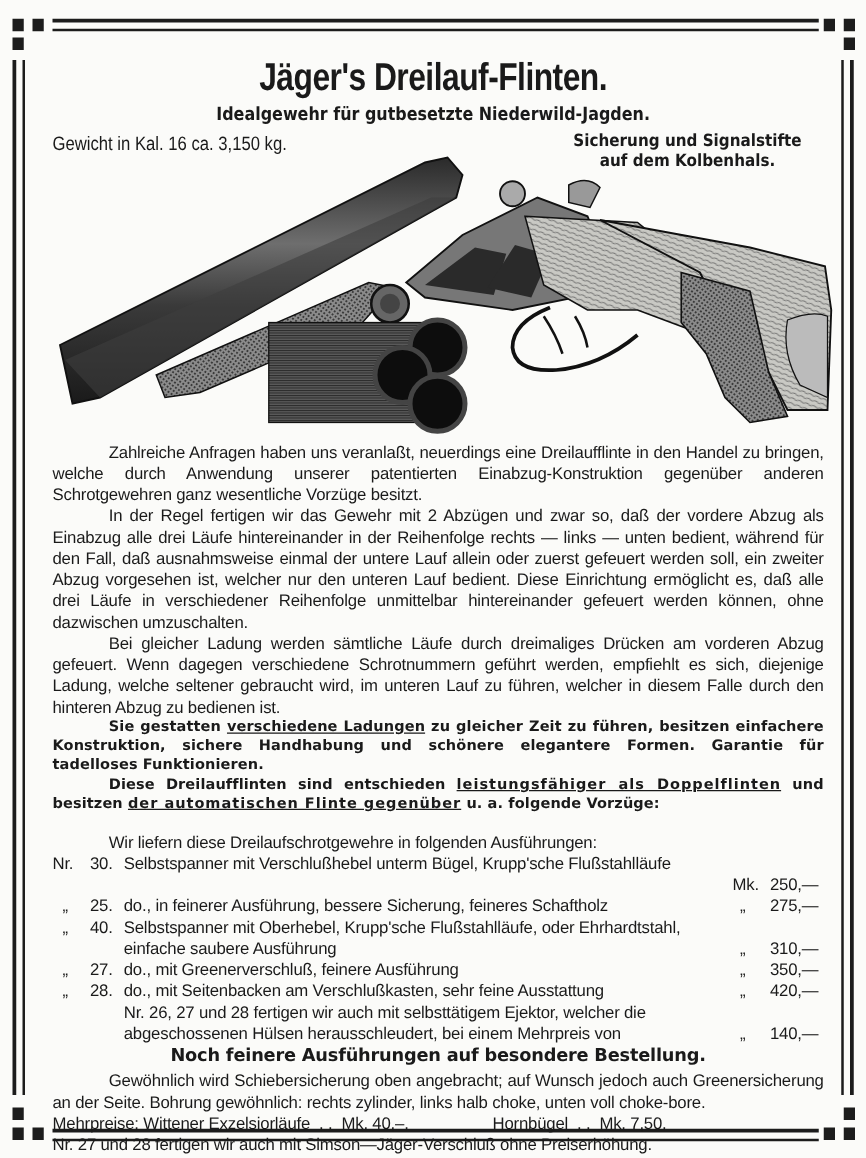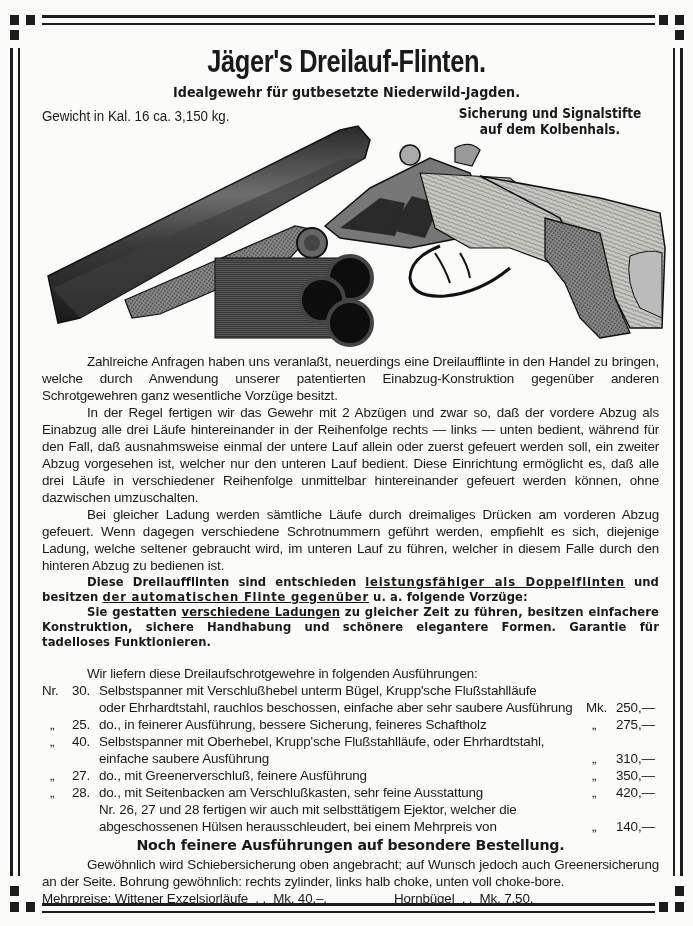--- a/index.html
+++ b/index.html
@@ -146,33 +146,32 @@
       <circle cx="282" cy="182" r="22" fill="#0d0d0d" stroke="#444" stroke-width="4"></circle>
       <circle cx="310" cy="205" r="22" fill="#0d0d0d" stroke="#444" stroke-width="4"></circle>
     </g>
   </svg>
 
   <div class="body">
     <p class="p ind">Zahlreiche Anfragen haben uns veranlaßt, neuerdings eine Dreilaufflinte in den Handel zu bringen, welche durch Anwendung unserer patentierten Einabzug-Konstruktion gegenüber anderen Schrotgewehren ganz wesentliche Vorzüge besitzt.</p>
     <p class="p ind">In der Regel fertigen wir das Gewehr mit 2 Abzügen und zwar so, daß der vordere Abzug als Einabzug alle drei Läufe hintereinander in der Reihenfolge rechts — links — unten bedient, während für den Fall, daß ausnahmsweise einmal der untere Lauf allein oder zuerst gefeuert werden soll, ein zweiter Abzug vorgesehen ist, welcher nur den unteren Lauf bedient. Diese Einrichtung ermöglicht es, daß alle drei Läufe in verschiedener Reihenfolge unmittelbar hintereinander gefeuert werden können, ohne dazwischen umzuschalten.</p>
     <p class="p ind">Bei gleicher Ladung werden sämtliche Läufe durch dreimaliges Drücken am vorderen Abzug gefeuert. Wenn dagegen verschiedene Schrotnummern geführt werden, empfiehlt es sich, diejenige Ladung, welche seltener gebraucht wird, im unteren Lauf zu führen, welcher in diesem Falle durch den hinteren Abzug zu bedienen ist.</p>
 
+    <p class="boldp ind" style="margin:0;"><span>Sie gestatten </span><span class="u2">verschiedene Ladungen</span><span> zu gleicher Zeit zu führen, besitzen einfachere Konstruktion, sichere Handhabung und schönere elegantere Formen. Garantie für tadelloses Funktionieren.</span></p>
     <p class="boldp ind" style="margin:1px 0 0 0;"><span>Diese Dreilaufflinten sind entschieden </span><span class="u">leistungsfähiger als Doppelflinten</span><span> und besitzen </span><span class="u">der automatischen Flinte gegenüber</span><span> u. a. folgende Vorzüge:</span></p>
-    <p class="boldp ind" style="margin:0;"><span>Sie gestatten </span><span class="u2">verschiedene Ladungen</span><span> zu gleicher Zeit zu führen, besitzen einfachere Konstruktion, sichere Handhabung und schönere elegantere Formen. Garantie für tadelloses Funktionieren.</span></p>
 
     <p class="p ind" style="margin-top:15px;">Wir liefern diese Dreilaufschrotgewehre in folgenden Ausführungen:</p>
 
     <div>
       <div class="row">
         <span class="nr">Nr.</span>
         <span class="num">30.</span>
         <span class="desc">Selbstspanner mit Verschlußhebel unterm Bügel, Krupp'sche Flußstahlläufe</span>
       </div>
       <div class="row">
-        <span class="desc">oder Ehrhardtstahl, rauchlos beschossen, einfache aber sehr saubere Ausführung</span>
         <span class="mk" style="left:544px;">Mk.</span>
         <span class="price">250,—</span>
       </div>
       <div class="row">
         <span class="nr" style="left:8px;">„</span>
         <span class="num">25.</span>
         <span class="desc">do., in feinerer Ausführung, bessere Sicherung, feineres Schaftholz</span>
         <span class="quote">„</span>
         <span class="price">275,—</span>
       </div>
@@ -215,14 +214,15 @@
     <p class="p center" style="margin:0;">
       <span>Mehrpreise:</span>
       <span>Wittener Exzelsiorläufe</span>
       &nbsp;<span>. .</span>&nbsp;
       <span>Mk. 40,–.</span>
       <span style="display:inline-block;width:60px;"></span>
       <span>Hornbügel</span>
       &nbsp;<span>. .</span>&nbsp;
       <span>Mk. 7,50.</span>
     </p>
+    <p class="p center" style="margin:0;">Nr. 27 und 28 fertigen wir auch mit Simson—Jäger-Verschluß ohne Preiserhöhung.</p>
   </div>
 </div>
 
 </body></html>

